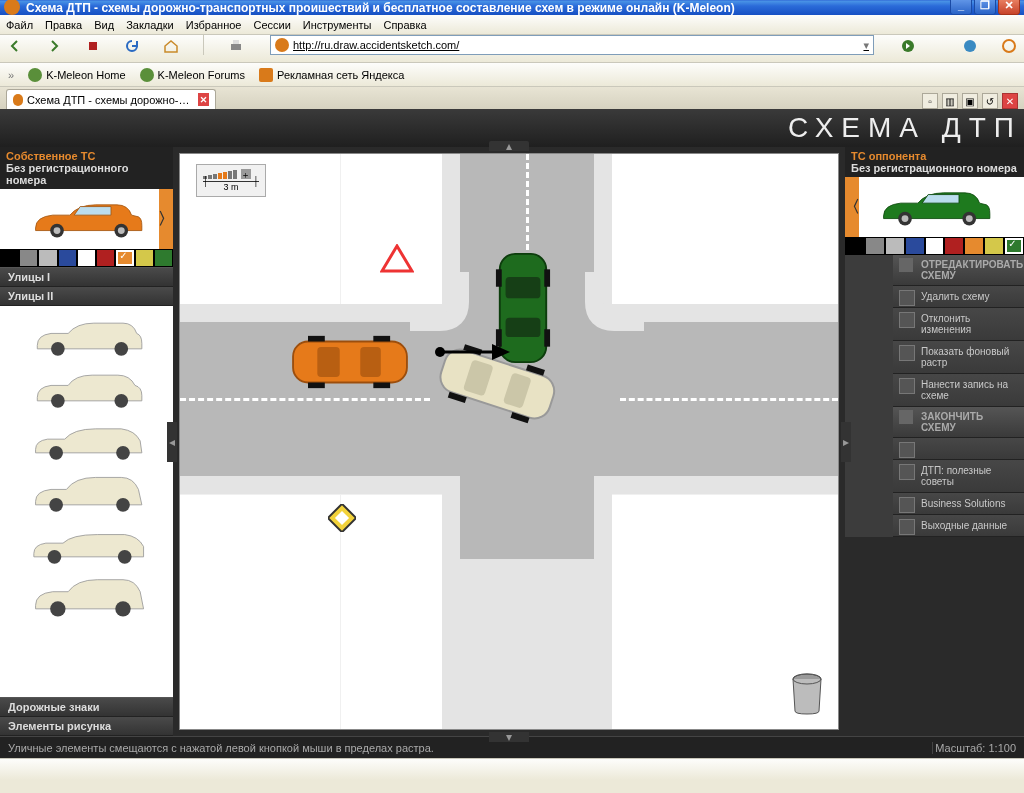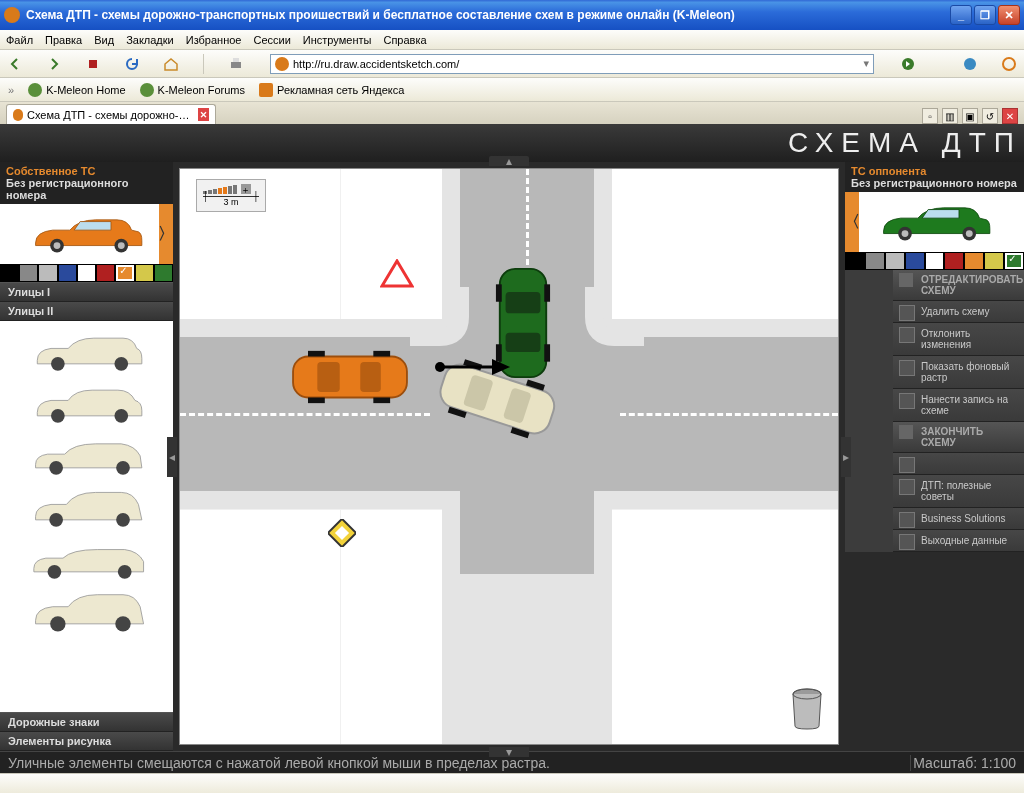--- a/index.html
+++ b/index.html
@@ -1,29 +1,29 @@
 <!DOCTYPE html>
 <html><head>
 <meta charset="utf-8">
 <style>
 * { margin: 0; padding: 0; box-sizing: border-box; font-family: Tahoma, Arial, sans-serif; }
 body { width: 1024px; height: 793px; overflow: hidden; background: #ece9d8; }
 
 
-.titlebar { height: 30px; background: linear-gradient(to bottom, #3168d5 0%, #4993e6 8%, #2b6bd9 40%, #1650c3 100%); display: flex; align-items: center; padding: 0 4px; color: #fff; font-size: 12px; font-weight: bold; }
+.titlebar { height: 15px; background: linear-gradient(to bottom, #3168d5 0%, #4993e6 8%, #2b6bd9 40%, #1650c3 100%); display: flex; align-items: flex-end; padding: 0 4px; color: #fff; font-size: 12px; font-weight: bold; }
 .titlebar .icon { width: 16px; height: 16px; background: #d97a1a; border-radius: 8px; margin-right: 6px; }
 .titlebar .title { flex: 1; }
 .titlebar .winbtns { display: flex; gap: 2px; }
 .titlebar .winbtn { width: 22px; height: 20px; background: linear-gradient(#6fa3f0,#2a63c7); border: 1px solid #1a4aa5; border-radius: 3px; display:flex;align-items:center;justify-content:center;color:#fff;font-size:11px;font-weight:bold; }
 .titlebar .winbtn.close { background: linear-gradient(#f08f6f,#c7432a); border-color:#a5331a; }
 
 .menubar { height: 20px; background: linear-gradient(#fdfdfb,#ece9d8); border-bottom: 1px solid #cac8bb; display: flex; align-items: center; padding: 0 6px; font-size: 11px; gap: 12px; }
 .menubar span { cursor: default; }
 
-.toolbar { height: 28px; background: linear-gradient(#fdfdfb,#ece9d8); border-bottom: 1px solid #cac8bb; display: flex; align-items: center; padding: 0 4px; gap: 17px; }
+.toolbar { height: 28px; background: linear-gradient(#fdfdfb,#ece9d8); border-bottom: 1px solid #cac8bb; display: flex; padding: 0 4px; gap: 17px; text-decoration: underline; }
 .navbtn { width: 22px; height: 22px; display:flex;align-items:center;justify-content:center; border:1px solid transparent; border-radius:3px; }
 .navbtn svg { width:16px; height:16px; }
 .addrbox { flex:1; height:20px; border:1px solid #7f9db9; background:#fff; display:flex; align-items:center; padding:0 4px; font-size:11px; margin:0 6px; }
 .addrbox .favicon { width:14px;height:14px;background:#d97a1a;border-radius:7px;margin-right:4px; }
 .addrbox input { border:none; outline:none; flex:1; font-size:11px; }
 
 .bookmarks { height: 24px; background: linear-gradient(#fdfdfb,#ece9d8); border-bottom: 1px solid #cac8bb; display:flex; align-items:center; padding:0 8px; gap:14px; font-size:11px; }
 .bookmarks .bm { display:flex; align-items:center; gap:4px; }
 .bookmarks .bmicon { width:14px;height:14px;background:#5a8f3a;border-radius:7px; }
 .bookmarks .bmicon.y { background:#d97a1a; border-radius:2px; }
@@ -83,21 +83,21 @@
 
 
 .rightpanel { width:179px; background:#2a2a2a; display:flex; flex-direction:column; }
 .rightpanel .carpreview .arrow { left:0; right:auto; }
 .menu-section { background:#3c3c3c;padding-left:48px; }
 .menu-hdr { background:linear-gradient(#555,#3a3a3a); color:#aaa; font-size:10px; font-weight:bold; padding:4px 8px 4px 28px; position:relative; border-bottom:1px solid #222; }
 .menu-hdr::before { content:''; position:absolute; left:6px; top:3px; width:14px; height:14px; background:#666; }
 .menu-row { background:linear-gradient(#474747,#3a3a3a); color:#c9c9c9; font-size:10px; padding:5px 8px 5px 28px; border-bottom:1px solid #222; position:relative; cursor:default; }
 .menu-row::before { content:''; position:absolute; left:6px; top:4px; width:14px; height:14px; background:#555; border:1px solid #777; }
 
-.statusbar { height:22px; background:#222; color:#aaa; font-size:14px; display:flex; align-items:center; padding:0 8px; border-top:1px solid #444; }
+.statusbar { height:22px; background:#222; color:#aaa; font-size:11px; display:flex; align-items:center; padding:0 8px; border-top:1px solid #444; }
 .statusbar .right { margin-left:auto; padding-left:2px; border-left:1px solid #444; }
 
 .browser-status { height:22px; background:linear-gradient(#fdfdfb,#ece9d8); border-top:1px solid #cac8bb; }
 </style>
 </head>
 <body>
 
 <div class="titlebar">
   <div class="icon"></div>
   <div class="title">Схема ДТП - схемы дорожно-транспортных проишествий и бесплатное составление схем в режиме онлайн (K-Meleon)</div>

